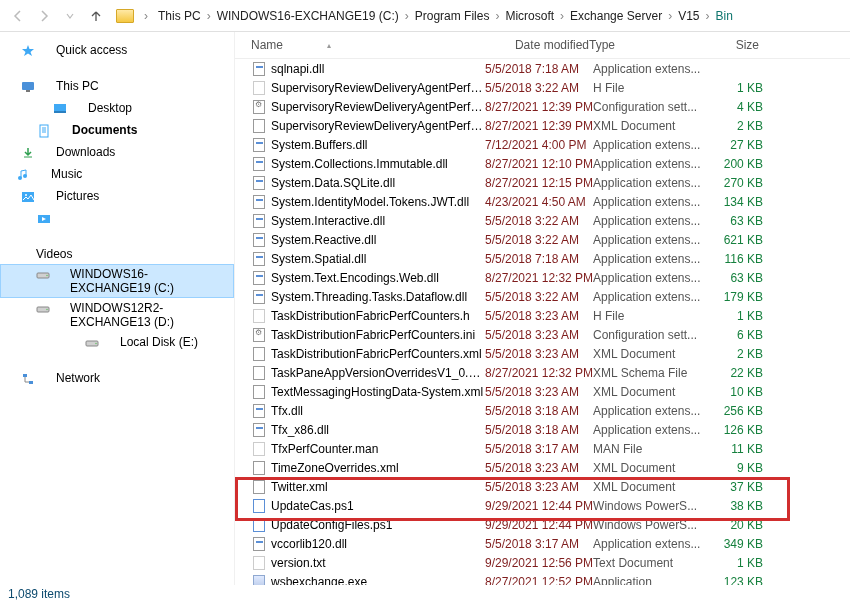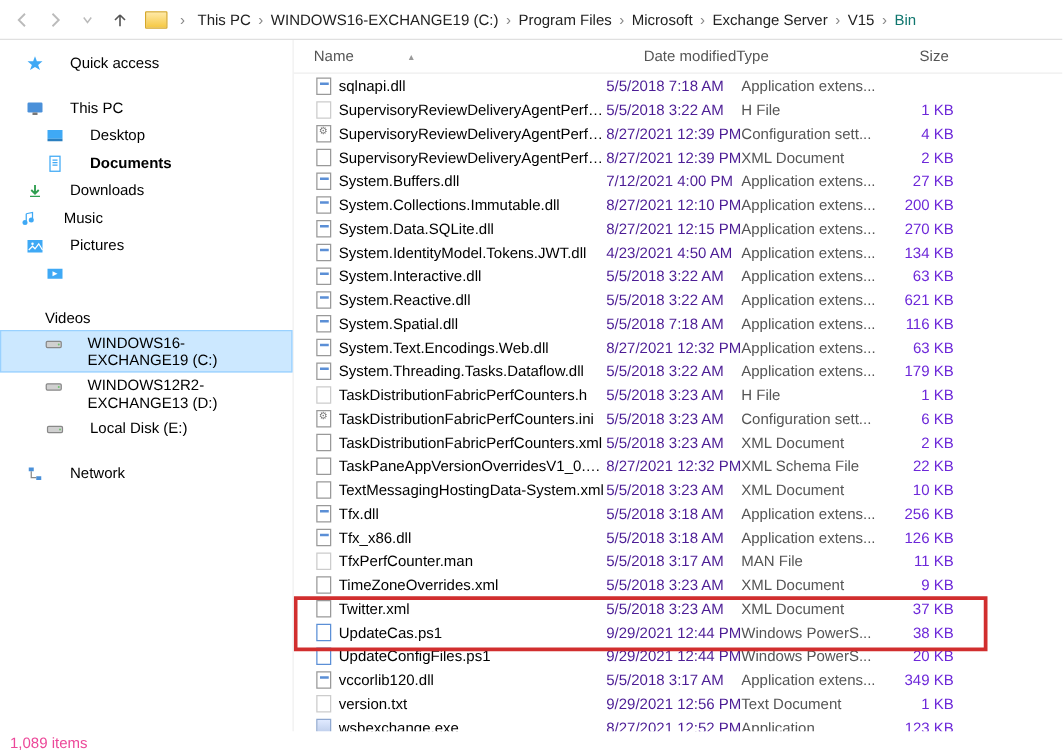--- a/index.html
+++ b/index.html
@@ -22,25 +22,25 @@
 .hdr { display: flex; padding: 6px 8px 6px 16px; color: #555; border-bottom: 1px solid #eee; }
 .col-name { flex: 0 0 230px; display: flex; align-items: center; gap: 4px; }
 .col-date { flex: 0 0 108px; text-align: right; }
 .col-type { flex: 0 0 110px; }
 .col-size { flex: 0 0 60px; text-align: right; }
 .sort-ind { color: #999; font-size: 8px; margin-left: 40px; }
 .rows { flex: 1; overflow: hidden; padding-left: 16px; position: relative; }
 .row { display: flex; align-items: center; height: 19px; }
 .row .fico { width: 16px; height: 14px; margin-right: 4px; display: flex; align-items: center; justify-content: center; }
 .file-name { flex: 0 0 214px; white-space: nowrap; overflow: hidden; text-overflow: ellipsis; color: #000; }
-.file-date { flex: 0 0 108px; color: #4c1d95; white-space: nowrap; }
+.file-date { flex: 0 0 108px; color: #7f1d1d; white-space: nowrap; }
 .file-type { flex: 0 0 110px; color: #555; white-space: nowrap; overflow: hidden; text-overflow: ellipsis; }
-.file-size { flex: 0 0 60px; color: #6d28d9; text-align: right; white-space: nowrap; }
+.file-size { flex: 0 0 60px; color: #15803d; text-align: right; white-space: nowrap; }
 .highlight-box { position: absolute; left: 0px; top: 418px; width: 555px; height: 44px; border: 3px solid #d12e2e; pointer-events: none; }
-.status { height: 18px; padding: 0 8px; color: #ec4899; display: flex; align-items: center; }
+.status { height: 18px; padding: 0 8px; color: #0c4a6e; display: flex; align-items: center; }
 .ico-dll { width:12px; height:14px; background:#fff; border:1px solid #999; position:relative; }
 .ico-dll::before { content:""; position:absolute; top:3px; left:2px; width:7px; height:2px; background:#5b8fd6; }
 .ico-ps1 { width:12px; height:14px; background:#fff; border:1px solid #5b8fd6; }
 .ico-xml { width:12px; height:14px; background:#fff; border:1px solid #999; }
 .ico-txt { width:12px; height:14px; background:#fff; border:1px solid #ccc; }
 .ico-exe { width:12px; height:14px; background:linear-gradient(#e0eaff,#b8c9e8); border:1px solid #8fa8d0; }
 .ico-cfg { width:12px; height:14px; background:#fff; border:1px solid #999; position:relative; }
 .ico-cfg::after { content:"⚙"; position:absolute; font-size:8px; left:1px; top:-1px; color:#777; }
 svg { display: block; }
 </style>
@@ -103,21 +103,21 @@
       <div class="nav-item">
         <span class="ico">
             <svg width="14" height="14" viewBox="0 0 14 14">
               <rect x="1" y="2" width="12" height="8" rx="1" fill="#4a90d9"></rect>
               <rect x="5" y="10" width="4" height="2" fill="#777"></rect>
             </svg>
           </span>
         <span>This PC</span>
       </div>
       <div id="nav-items">
-          <div class="nav-item" style="padding-left: 36px;">
+          <div class="nav-item" style="padding-left: 52px;">
             <span class="ico">
               <svg width="14" height="14" viewBox="0 0 14 14">
                 <rect x="1" y="2" width="12" height="7" fill="#3fa9f5"></rect>
                 <rect x="1" y="9" width="12" height="2" fill="#2a7fc0"></rect>
               </svg>
             </span>
             <span>Desktop</span>
           </div>
           <div class="nav-item" style="padding-left: 36px; font-weight: bold;">
             <span class="ico">
@@ -178,21 +178,21 @@
           </div>
           <div class="nav-item" style="padding-left: 36px;">
             <span class="ico">
               <svg width="14" height="14" viewBox="0 0 14 14">
                 <rect x="1" y="5" width="12" height="5" rx="1" fill="#d0d0d0" stroke="#888"></rect>
                 <circle cx="11" cy="7.5" r="0.8" fill="#6fc26f"></circle>
               </svg>
             </span>
             <span>WINDOWS12R2-EXCHANGE13 (D:)</span>
           </div>
-          <div class="nav-item" style="padding-left: 36px;">
+          <div class="nav-item" style="padding-left: 36px; margin-left: 48px;">
             <span class="ico">
               <svg width="14" height="14" viewBox="0 0 14 14">
                 <rect x="1" y="5" width="12" height="5" rx="1" fill="#d0d0d0" stroke="#888"></rect>
                 <circle cx="11" cy="7.5" r="0.8" fill="#6fc26f"></circle>
               </svg>
             </span>
             <span>Local Disk (E:)</span>
           </div>
         </div>
     </div>

